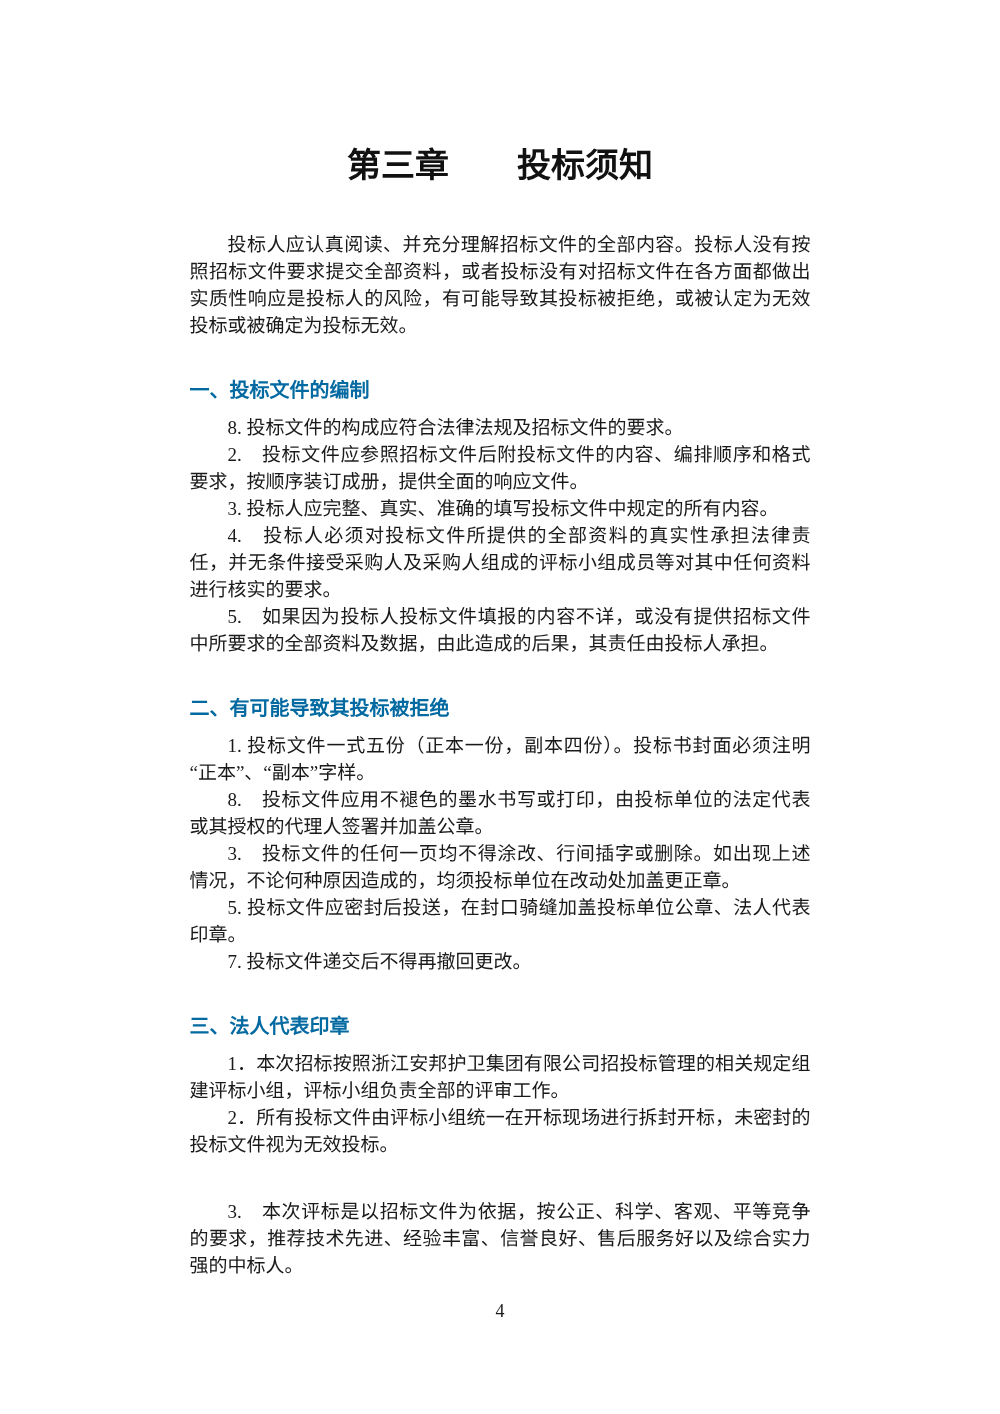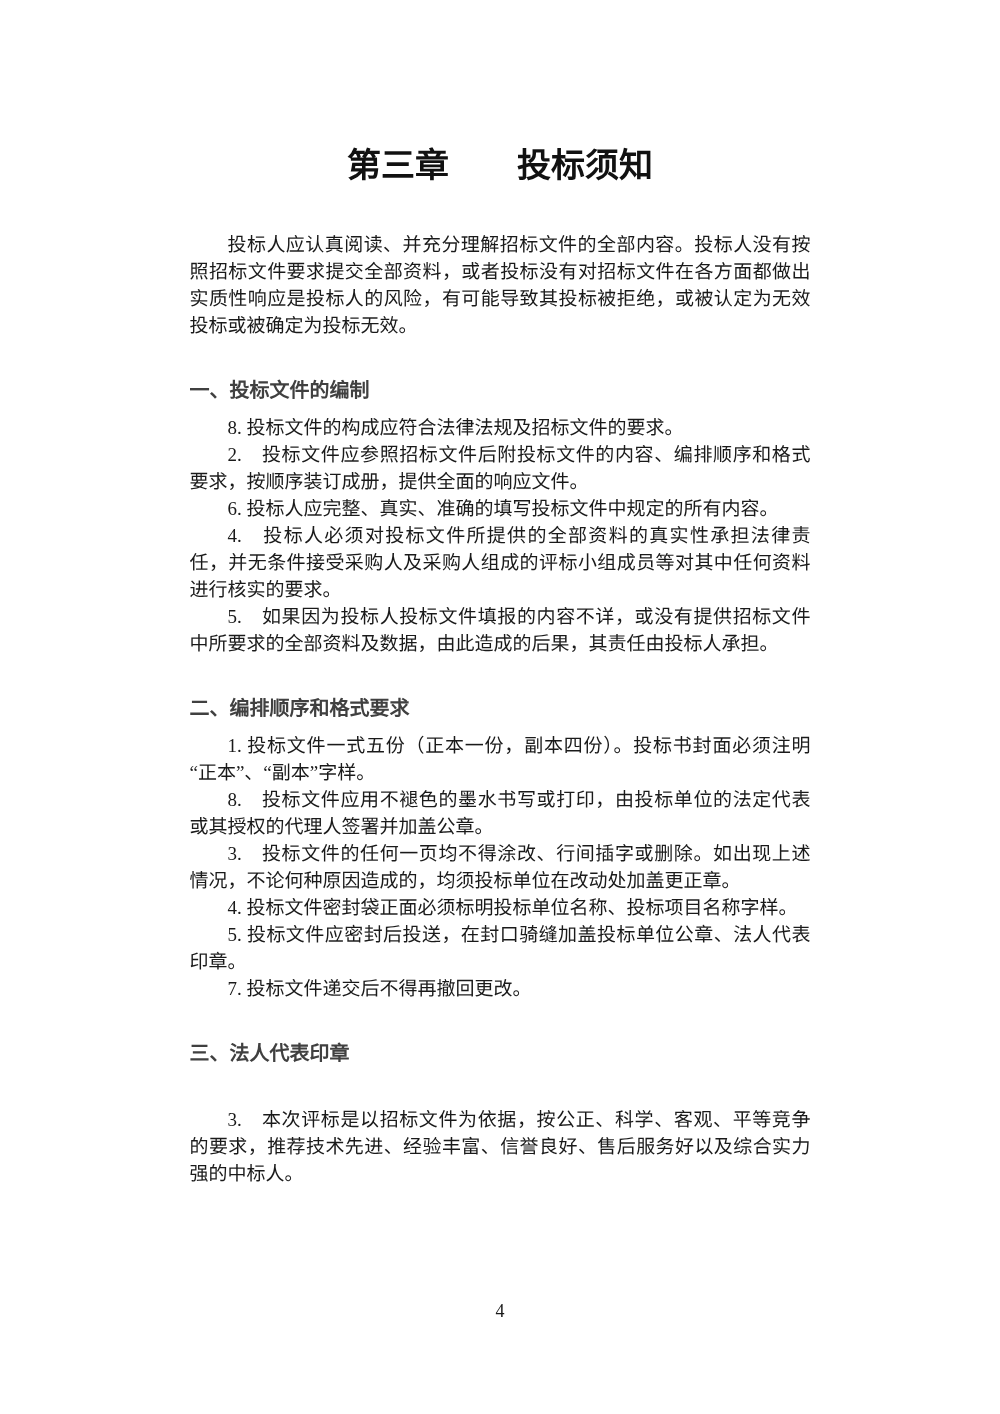--- a/index.html
+++ b/index.html
@@ -37,21 +37,21 @@
     text-indent: 2em;
     text-align: justify;
     color: #1a1a1a;
   }
   .section-heading {
     margin: 38px 0 11px 0;
     font-family: "Liberation Sans", "DejaVu Sans", sans-serif;
     font-size: 20px;
     line-height: 26px;
     font-weight: bold;
-    color: #404040;
+    color: #0369a1;
   }
   .gap-before {
     margin-top: 40px;
   }
   .page-number {
     position: absolute;
     top: 1300px;
     left: 0;
     width: 100%;
     text-align: center;
@@ -66,31 +66,32 @@
 <div class="page">
   <div class="content">
 
     <h1 class="doc-title">第三章　　投标须知</h1>
 
     <p class="body-para">投标人应认真阅读、并充分理解招标文件的全部内容。投标人没有按照招标文件要求提交全部资料，或者投标没有对招标文件在各方面都做出实质性响应是投标人的风险，有可能导致其投标被拒绝，或被认定为无效投标或被确定为投标无效。</p>
 
     <h2 class="section-heading">一、投标文件的编制</h2>
     <p class="body-para">8. 投标文件的构成应符合法律法规及招标文件的要求。</p>
     <p class="body-para">2.　投标文件应参照招标文件后附投标文件的内容、编排顺序和格式要求，按顺序装订成册，提供全面的响应文件。</p>
-    <p class="body-para">6. 投标人应完整、真实、准确的填写投标文件中规定的所有内容。</p>
+    <p class="body-para">3. 投标人应完整、真实、准确的填写投标文件中规定的所有内容。</p>
     <p class="body-para">4.　投标人必须对投标文件所提供的全部资料的真实性承担法律责任，并无条件接受采购人及采购人组成的评标小组成员等对其中任何资料进行核实的要求。</p>
     <p class="body-para">5.　如果因为投标人投标文件填报的内容不详，或没有提供招标文件中所要求的全部资料及数据，由此造成的后果，其责任由投标人承担。</p>
 
-    <h2 class="section-heading">二、编排顺序和格式要求</h2>
+    <h2 class="section-heading">二、有可能导致其投标被拒绝</h2>
     <p class="body-para">1. 投标文件一式五份（正本一份，副本四份）。投标书封面必须注明“正本”、“副本”字样。</p>
     <p class="body-para">8.　投标文件应用不褪色的墨水书写或打印，由投标单位的法定代表或其授权的代理人签署并加盖公章。</p>
     <p class="body-para">3.　投标文件的任何一页均不得涂改、行间插字或删除。如出现上述情况，不论何种原因造成的，均须投标单位在改动处加盖更正章。</p>
-    <p class="body-para">4. 投标文件密封袋正面必须标明投标单位名称、投标项目名称字样。</p>
     <p class="body-para">5. 投标文件应密封后投送，在封口骑缝加盖投标单位公章、法人代表印章。</p>
     <p class="body-para">7. 投标文件递交后不得再撤回更改。</p>
 
     <h2 class="section-heading">三、法人代表印章</h2>
+    <p class="body-para">1．本次招标按照浙江安邦护卫集团有限公司招投标管理的相关规定组建评标小组，评标小组负责全部的评审工作。</p>
+    <p class="body-para">2．所有投标文件由评标小组统一在开标现场进行拆封开标，未密封的投标文件视为无效投标。</p>
     <p class="body-para gap-before">3.　本次评标是以招标文件为依据，按公正、科学、客观、平等竞争的要求，推荐技术先进、经验丰富、信誉良好、售后服务好以及综合实力强的中标人。</p>
 
   </div>
 
   <div class="page-number">4</div>
 </div>
 
 </body></html>

